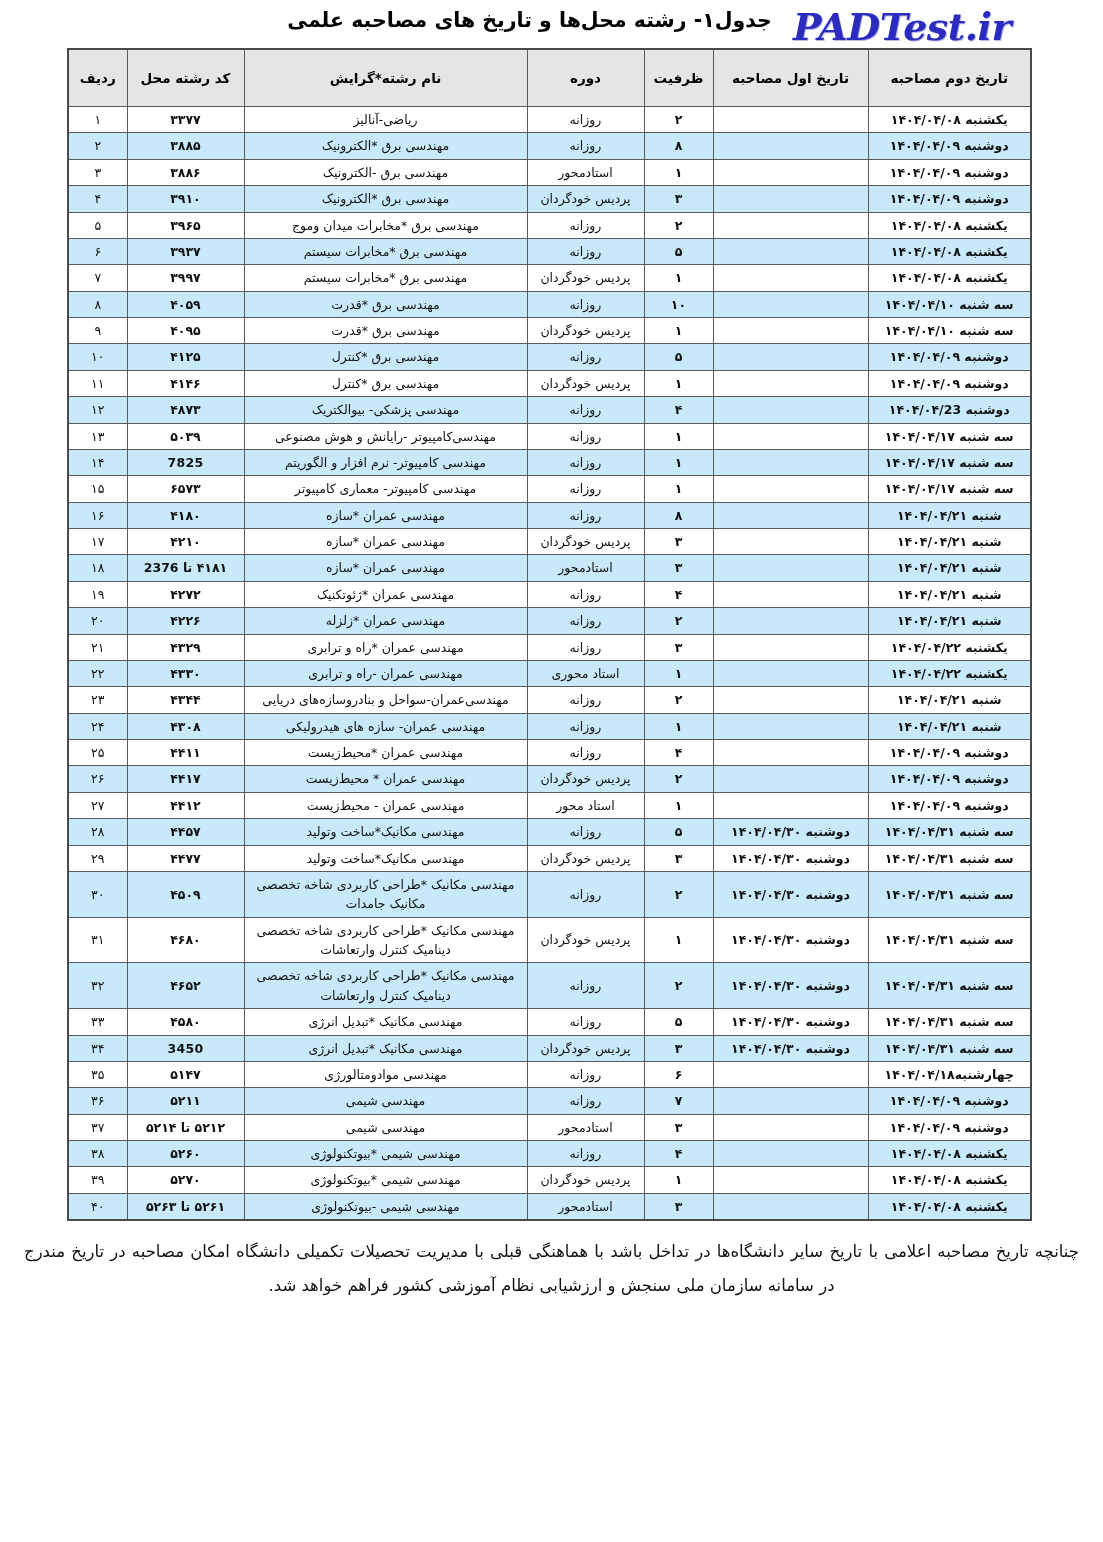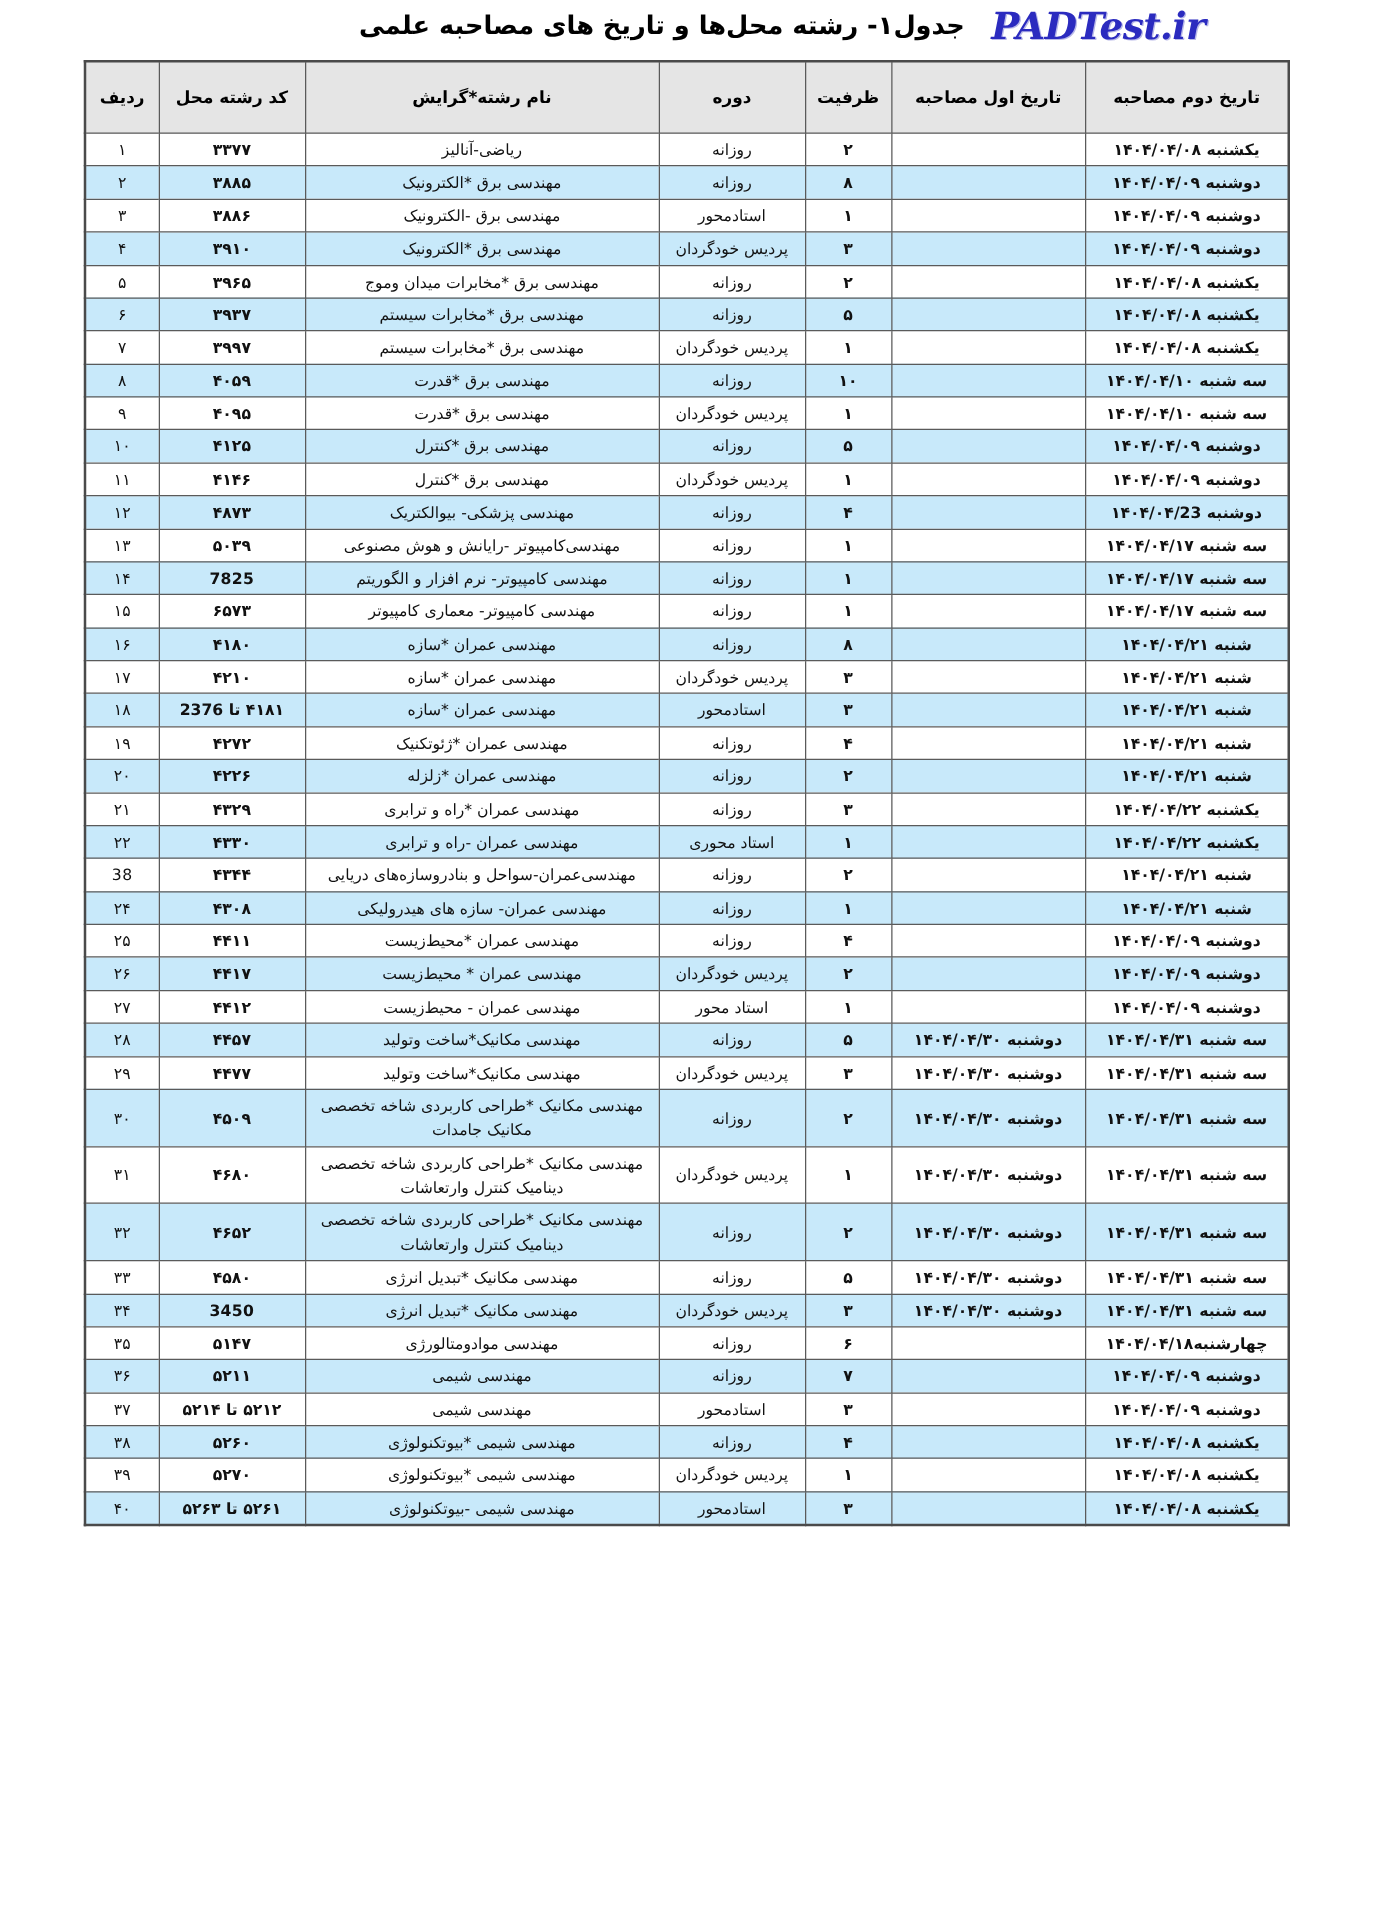--- a/index.html
+++ b/index.html
@@ -31,21 +31,21 @@
     padding: 0;
   }
   .brand-logo {
     position: absolute;
     top: 4px;
     right: auto;
     left: 793px;           
     font-family: "DejaVu Serif", "Liberation Serif", serif;
     font-style: italic;
     font-weight: bold;
-    font-size: 30px;
+    font-size: 38px;
     letter-spacing: -0.5px;
     color: #2b2bbf;
     direction: ltr;
     white-space: nowrap;
     text-shadow: 1px 1px 0 #b9b9e8;
   }
   .doc-title {
     position: absolute;
     top: 8px;
     left: 0;
@@ -377,21 +377,21 @@
             <td class="cell-code">۴۳۳۰</td>
             <td class="cell-radif">۲۲</td>
           </tr>
           <tr class="plain">
             <td class="cell-date2">شنبه ۱۴۰۴/۰۴/۲۱</td>
             <td class="cell-date1"></td>
             <td class="cell-zarfiat">۲</td>
             <td class="cell-dore">روزانه</td>
             <td class="cell-name">مهندسی‌عمران-سواحل و بنادروسازه‌های دریایی</td>
             <td class="cell-code">۴۳۴۴</td>
-            <td class="cell-radif">38</td>
+            <td class="cell-radif">۲۳</td>
           </tr>
           <tr class="alt">
             <td class="cell-date2">شنبه ۱۴۰۴/۰۴/۲۱</td>
             <td class="cell-date1"></td>
             <td class="cell-zarfiat">۱</td>
             <td class="cell-dore">روزانه</td>
             <td class="cell-name">مهندسی عمران- سازه های هیدرولیکی</td>
             <td class="cell-code">۴۳۰۸</td>
             <td class="cell-radif">۲۴</td>
           </tr>
@@ -536,14 +536,18 @@
             <td class="cell-zarfiat">۳</td>
             <td class="cell-dore">استادمحور</td>
             <td class="cell-name">مهندسی شیمی -بیوتکنولوژی</td>
             <td class="cell-code">۵۲۶۱ تا ۵۲۶۳</td>
             <td class="cell-radif">۴۰</td>
           </tr>
         </tbody>
     </table>
   </div>
 
+  <div class="footer-note">
+    <p class="line1">چنانچه تاریخ مصاحبه اعلامی با تاریخ سایر دانشگاه‌ها در تداخل باشد با هماهنگی قبلی با مدیریت تحصیلات تکمیلی دانشگاه امکان مصاحبه در تاریخ مندرج</p>
+    <p class="line2">در سامانه سازمان ملی سنجش و ارزشیابی نظام آموزشی کشور فراهم خواهد شد.</p>
+  </div>
 
 </div>
 
 </body></html>

